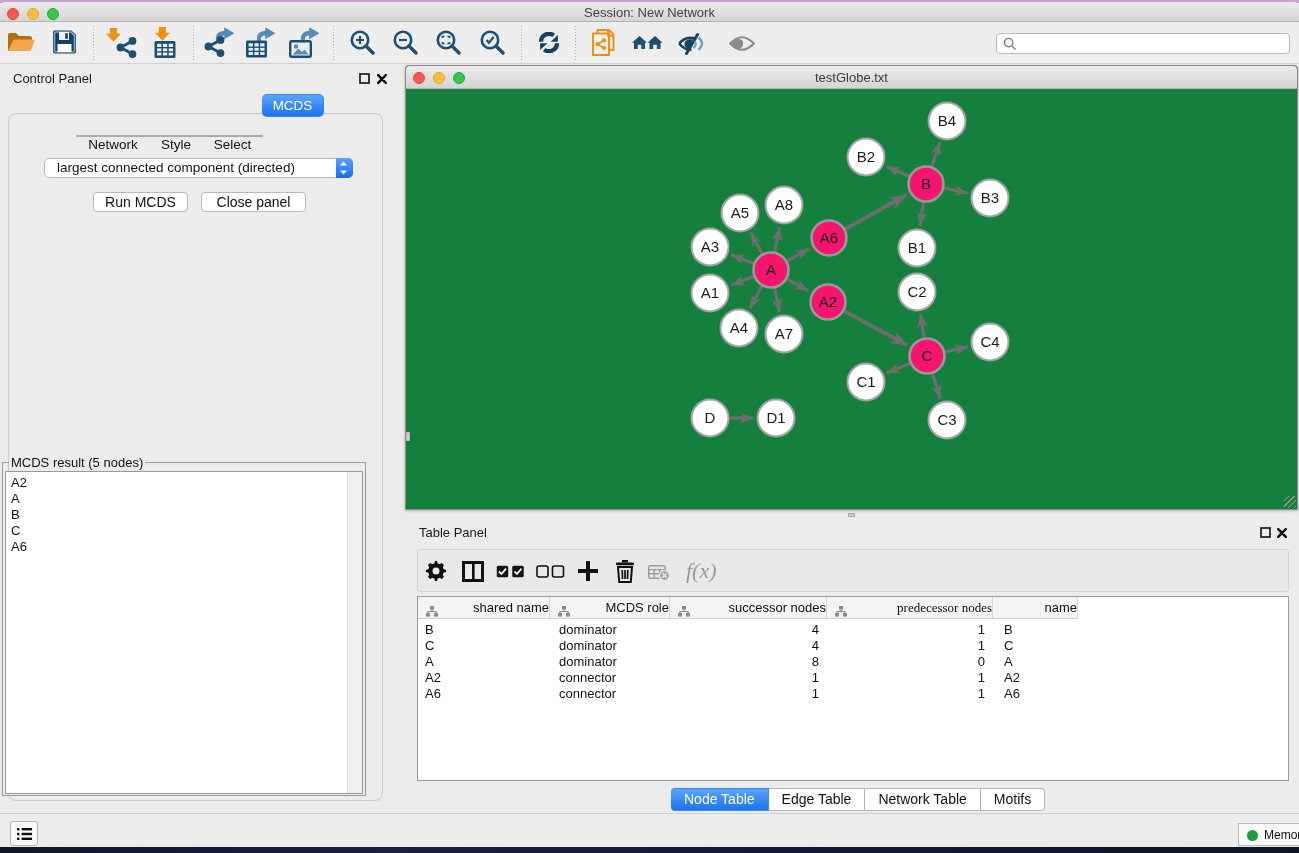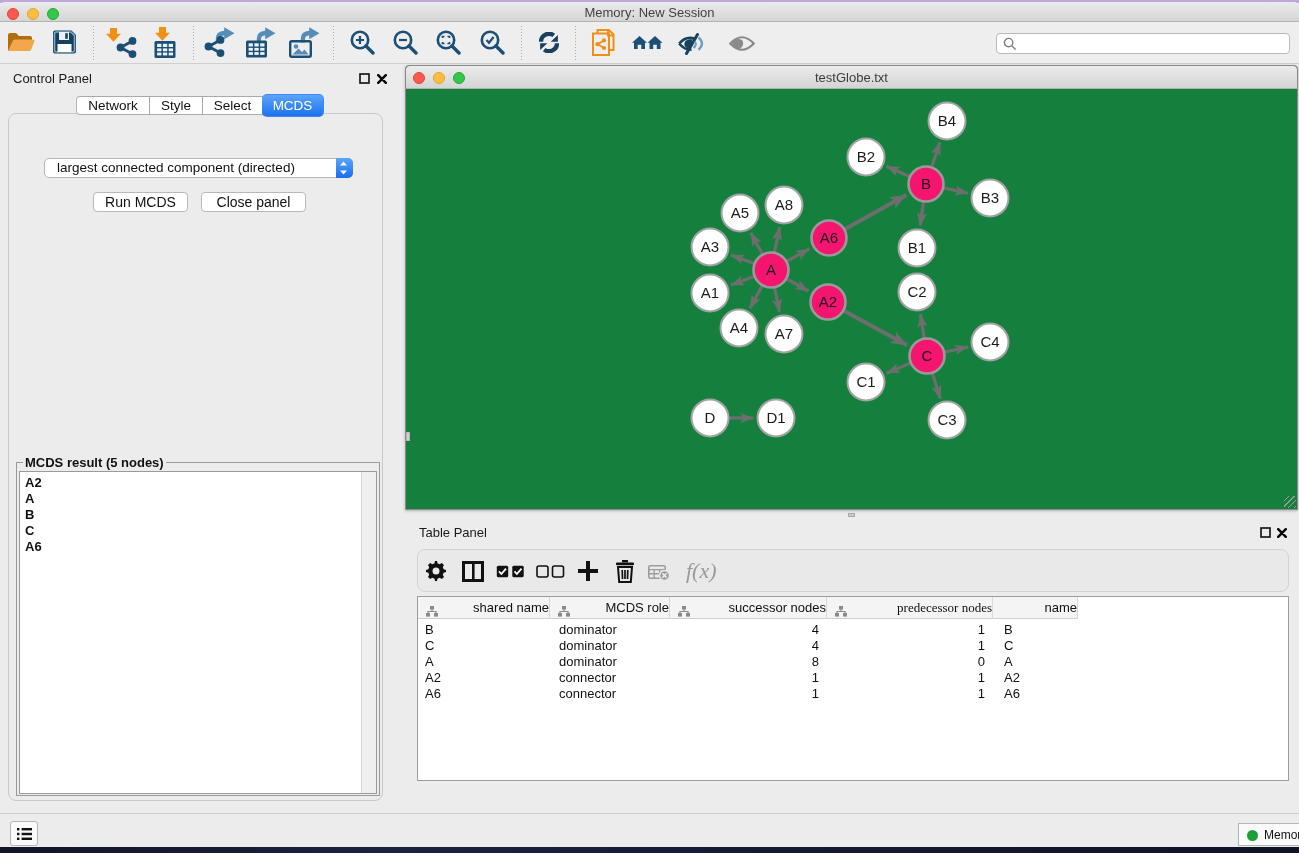--- a/index.html
+++ b/index.html
@@ -22,31 +22,31 @@
 
 #toolbar { left:0; top:22px; width:1299px; height:42px; background:#eeeeee; border-bottom:1px solid #cfcfcf; }
 .tbi { position:absolute; top:7px; }
 .tbsep { position:absolute; top:4px; width:1px; height:34px; background:repeating-linear-gradient(#aaa 0 1px, transparent 1px 3px); }
 #searchbox { position:absolute; left:996px; top:11px; width:294px; height:21px; background:#fff; border:1px solid #b9b9b9; border-radius:4px; }
 
 
 #cpanel { left:0; top:64px; width:392px; height:749px; background:#ececec; }
 #cpanel .hdr { position:absolute; left:13px; top:7px; font-size:13px; color:#1a1a1a; }
 #cpTabs { position:absolute; left:76px; top:32px; height:19px; display:flex; font-size:13.5px; }
-#cpTabs .tab { background:#fff; border:1px solid #aaaaaa; border-left:none; color:#111; line-height:18px; text-align:center; }
+#cpTabs .tab { background:#fff; border:1px solid #aaaaaa; border-left:none; color:#111; line-height:18px; text-align:center;margin-top:39px; }
 #cpTabs .tab:first-child { border-left:1px solid #b5b5b5; border-radius:4px 0 0 4px; }
 #cpTabs .tab.sel { background:linear-gradient(#5ba4fb,#1b73ef); color:#fff; border-color:#3b87f8; border-radius:5px; margin:-2px -1px; line-height:22px; height:23px; }
 #cpBody { position:absolute; left:8px; top:49px; width:375px; height:688px; border:1px solid #c8c8c8; border-radius:8px; background:#ececec; }
 #optlbl { position:absolute; left:0; width:100%; top:73px; text-align:center; font-size:14px; color:#111; }
 #dropdown { position:absolute; left:44px; top:94px; width:309px; height:20px; background:#fff; border:1px solid #b5b5b5; border-radius:5px; font-size:13.5px; color:#111; line-height:18px; padding-left:12px; }
 #spin { position:absolute; right:-1px; top:-1px; width:17px; height:20px; border-radius:0 5px 5px 0; background:linear-gradient(#5ba4fb,#156fee); }
 #btnRun { left:93px; top:128px; width:95px; height:20px; }
 #btnClose { left:201px; top:128px; width:105px; height:20px; }
 .pushbtn { position:absolute; background:#fff; border:1px solid #b9b9b9; border-radius:4px; font-size:14px; color:#111; text-align:center; line-height:18px; }
-#fieldset { position:absolute; left:16px; top:398px; width:364px; height:334px; border:1px solid #9a9a9a;font-weight:bold; }
+#fieldset { position:absolute; left:2px; top:398px; width:364px; height:334px; border:1px solid #9a9a9a; }
 #fieldset .leg { position:absolute; left:6px; top:-8px; background:#ececec; padding:0 2px; font-size:13px; color:#111; }
 #mcdsList { position:absolute; left:2px; top:8px; width:358px; height:323px; background:#fff; border:1px solid #9a9a9a; font-size:13px; color:#111; }
 #mcdsList .it { padding-left:5px; height:16px; line-height:16px; } #mcdsList .it:first-child { margin-top:3px; }
 #mcdsList .sb { position:absolute; right:0px; top:0px; width:15px; height:321px; background:#efefef; border-left:1px solid #d5d5d5; }
 
 
 #netwin { left:405px; top:65px; width:893px; height:445px; background:#15803d; border:1px solid #8a8a8a; border-radius:4px 4px 0 0; box-shadow:0 1px 3px rgba(0,0,0,0.25); }
 #netTitle { position:absolute; left:0; top:0; width:100%; height:23px; background:linear-gradient(#ececec,#d4d4d4); border-bottom:1px solid #b0b0b0; border-radius:4px 4px 0 0; }
 #netTitle .t { position:absolute; width:100%; top:4px; text-align:center; font-size:13px; color:#3c3c3c; }
 #netTitle .tl { top:6px; }
@@ -57,21 +57,21 @@
 #graph line { stroke:#6e6e6e; stroke-width:3.2; }
 #graph .wn { fill:#fff; stroke:#a3a3a3; stroke-width:2; }
 #graph .pn { fill:#f5156f; stroke:#9a9a9a; stroke-width:2.6; }
 #graph text { font-size:15px; fill:#1c1c1c; text-anchor:middle; font-family:"Liberation Sans",sans-serif; }
 #grip { position:absolute; right:1px; bottom:1px; width:12px; height:12px; background:repeating-linear-gradient(135deg, transparent 0 3px, #9a9a9a 3px 4px); }
 #splitdot { left:848px; top:513px; width:7px; height:4px; background:#c8c8c8; border:1px solid #aaa; }
 
 
 #tpanel { left:405px; top:518px; width:894px; height:295px; background:#ececec; }
 #tpanel .hdr { position:absolute; left:14px; top:7px; font-size:13px; color:#1a1a1a; }
-#tToolbar { position:absolute; left:12px; top:31px; width:872px; height:43px; background:#e9e9e9; border:1px solid #d2d2d2; border-radius:8px; }
+#tToolbar { position:absolute; left:12px; top:31px; width:872px; height:43px; background:#e9e9e9; border:1px solid #d2d2d2; border-radius:3px; }
 #tbl { position:absolute; left:12px; top:78px; width:872px; height:185px; background:#fff; border:1px solid #9d9d9d; }
 #tblHead { position:absolute; left:0; top:0; height:22px; background:#f4f4f4; border-bottom:1px solid #cfcfcf; }
 .th { position:absolute; top:0; height:22px; font-size:13px; color:#111; text-align:right; line-height:22px; border-right:1px solid #d8d8d8; }
 .tr { position:absolute; font-size:13px; color:#111; height:16px; line-height:16px; }
 #tabbar { position:absolute; left:266px; top:270px; height:23px; display:flex; font-size:14px; }
 #tabbar .tab { background:#fff; border:1px solid #b5b5b5; border-left:none; color:#111; padding:0 13px; line-height:21px; }
 #tabbar .tab.sel { background:linear-gradient(#5ba4fb,#1b73ef); color:#fff; border-color:#3b87f8; border-radius:4px; }
 #tabbar .tab:first-child { border-radius:4px 0 0 4px; }
 #tabbar .tab:last-child { border-radius:0 4px 4px 0; }
 
@@ -83,21 +83,21 @@
 #membtn .t { position:absolute; left:25px; top:4px; }
 </style>
 </head>
 <body>
 <div class="abs" id="deskTop"></div>
 <div class="abs" id="deskBot"></div>
 <div class="abs" id="titlebar">
   <div class="tl" id="tl1"></div>
     <div class="tl" id="tl2"></div>
     <div class="tl" id="tl3"></div>
-  <div class="ttl">Memory: New Session</div>
+  <div class="ttl">Session: New Network</div>
 </div>
 <div class="abs" id="toolbar">
   <svg class="tbi" style="left:6px;" width="29" height="26" viewBox="0 0 29 26">
       <path d="M2,22 L2,6 Q2,4 4,4 L10,4 L13,7 L24,7 Q26,7 26,9 L26,12 Z" fill="#b06e10"></path>
 <path d="M2,22 L7,11.5 Q7.6,10.5 9,10.5 L27,10.5 Q29,10.5 28.4,12.5 L25,21 Q24.6,22 23,22 Z" fill="#f3a64a"></path>
     </svg>
   <svg class="tbi" style="left:51px;top:6px" width="27" height="28" viewBox="0 0 27 28">
 <path d="M2,4.5 Q2,2.5 4,2.5 L20.5,2.5 L25,7 L25,23.5 Q25,25.5 23,25.5 L4,25.5 Q2,25.5 2,23.5 Z" fill="#16405f"></path>
 <path d="M3.5,6 Q3.5,4 5.5,4 L19.8,4 L23.5,7.7 L23.5,22 Q23.5,24 21.5,24 L5.5,24 Q3.5,24 3.5,22 Z" fill="none" stroke="#7fa8c4" stroke-width="1.6"></path>
 <rect x="8" y="4" width="10" height="8" fill="#e9f1f7"></rect>
@@ -460,20 +460,26 @@
     <div class="tr" style="left:141px;top:73px;">connector</div>
     <div class="tr" style="left:252px;width:149px;top:73px;text-align:right;">1</div>
     <div class="tr" style="left:409px;width:158px;top:73px;text-align:right;">1</div>
     <div class="tr" style="left:586px;top:73px;">A2</div>
     <div class="tr" style="left:7px;top:89px;">A6</div>
     <div class="tr" style="left:141px;top:89px;">connector</div>
     <div class="tr" style="left:252px;width:149px;top:89px;text-align:right;">1</div>
     <div class="tr" style="left:409px;width:158px;top:89px;text-align:right;">1</div>
     <div class="tr" style="left:586px;top:89px;">A6</div>
   </div>
+  <div id="tabbar">
+    <div class="tab sel">Node Table</div>
+      <div class="tab">Edge Table</div>
+      <div class="tab">Network Table</div>
+      <div class="tab">Motifs</div>
+  </div>
 </div>
 
 <div class="abs" id="statusbar">
   <div id="listbtn">
       <svg style="position:absolute;left:6px;top:5px" width="15" height="14" viewBox="0 0 15 14">
         <g fill="#111">
           <rect x="0" y="1" width="2.4" height="2.4"></rect>
           <rect x="0" y="5.8" width="2.4" height="2.4"></rect>
           <rect x="0" y="10.6" width="2.4" height="2.4"></rect>
           <rect x="4.6" y="1" width="10.4" height="2.4"></rect>

